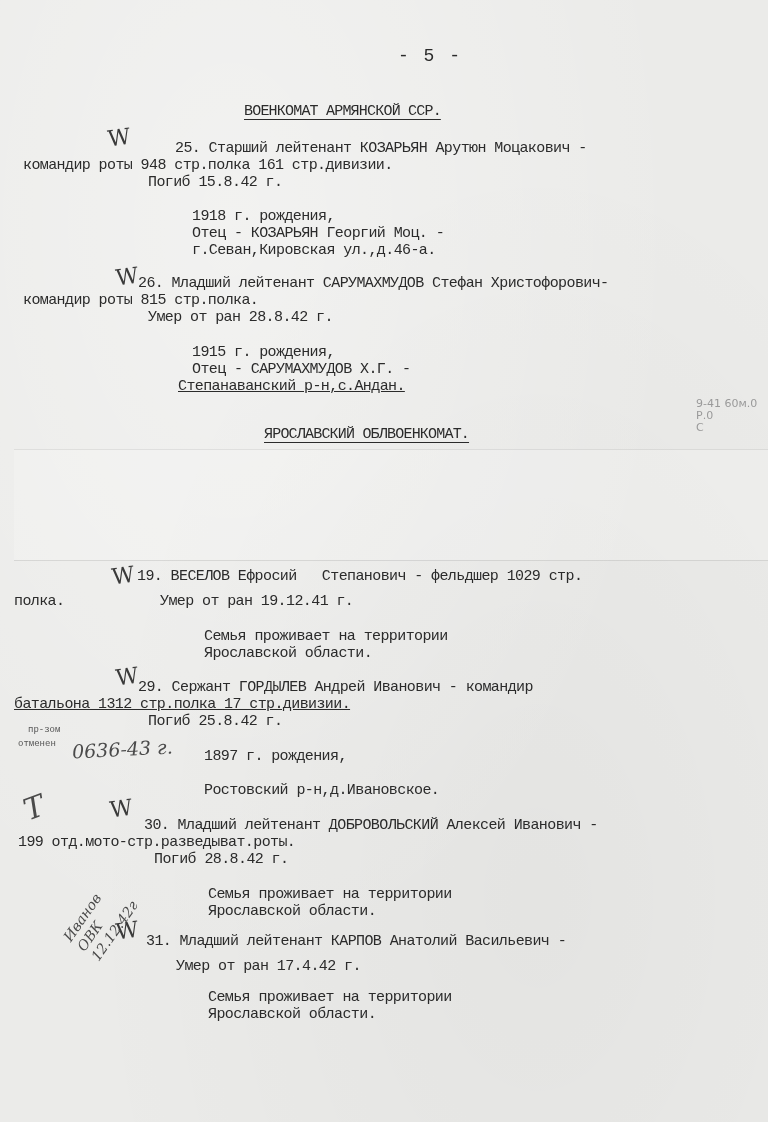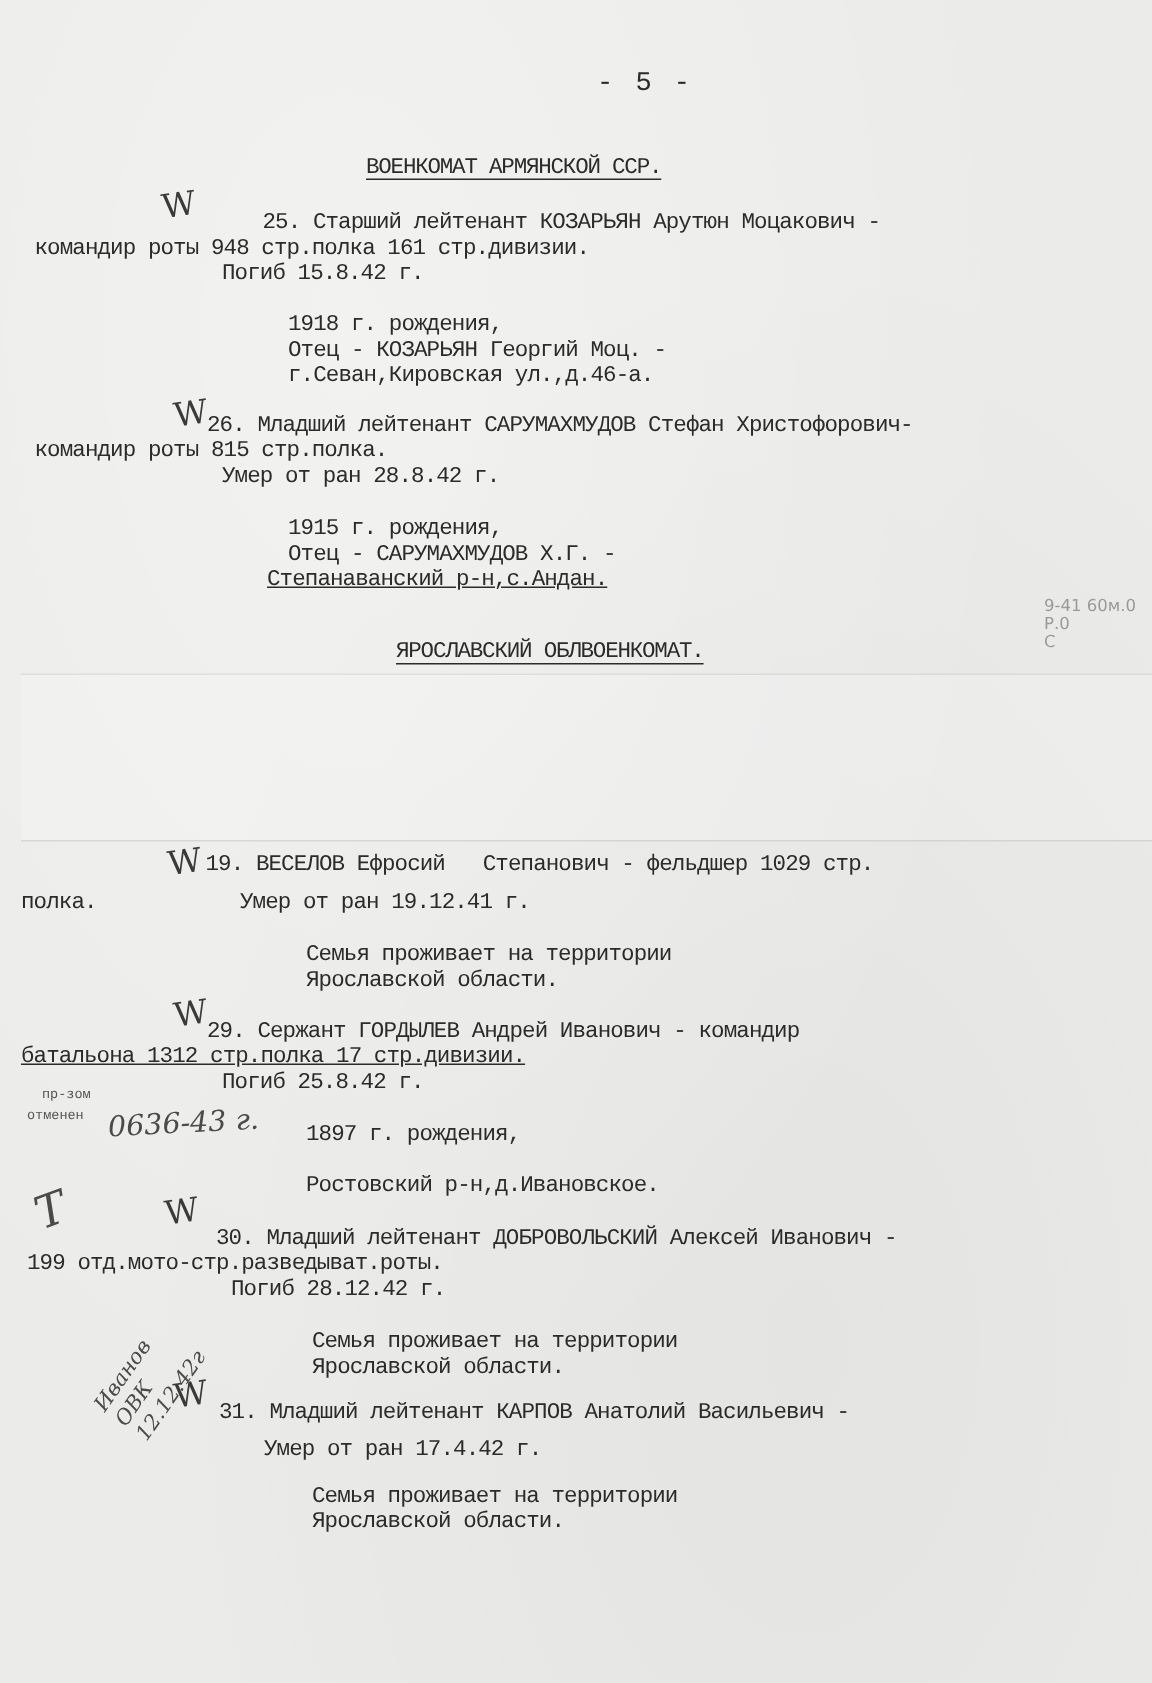--- a/index.html
+++ b/index.html
@@ -129,21 +129,21 @@
   <div class="stamp-small" style="left:28px; top:725px;">пр-зом</div>
   <div class="hand" style="left:72px; top:738px; font-size:19px; transform:rotate(-3deg);">0636-43 г.</div>
 
   <div class="t" style="left:204px; top:748px;">1897 г. рождения,</div>
   <div class="t" style="left:204px; top:782px;">Ростовский р-н,д.Ивановское.</div>
 
   <div class="hand" style="left:24px; top:790px; font-size:30px; transform:rotate(-20deg);">Т</div>
   <div class="tick" style="left:110px; top:798px;">W</div>
   <div class="t" style="left:144px; top:817px;">30. Младший лейтенант ДОБРОВОЛЬСКИЙ Алексей Иванович -</div>
   <div class="t" style="left:18px; top:834px;">199 отд.мото-стр.разведыват.роты.</div>
-  <div class="t" style="left:154px; top:851px;">Погиб 28.12.42 г.</div>
+  <div class="t" style="left:154px; top:851px;">Погиб 28.8.42 г.</div>
   <div class="t" style="left:208px; top:886px;">Семья проживает на территории</div>
   <div class="t" style="left:208px; top:903px;">Ярославской области.</div>
 
   <div class="tick" style="left:116px; top:920px;">W</div>
   <div class="hand" style="left:60px; top:935px; font-size:14px; line-height:17px; transform:rotate(-55deg); transform-origin:left top;">Иванов
 ОВК
 12.12.42г</div>
   <div class="t" style="left:146px; top:933px;">31. Младший лейтенант КАРПОВ Анатолий Васильевич -</div>
   <div class="t" style="left:176px; top:958px;">Умер от ран 17.4.42 г.</div>
   <div class="t" style="left:208px; top:989px;">Семья проживает на территории</div>

